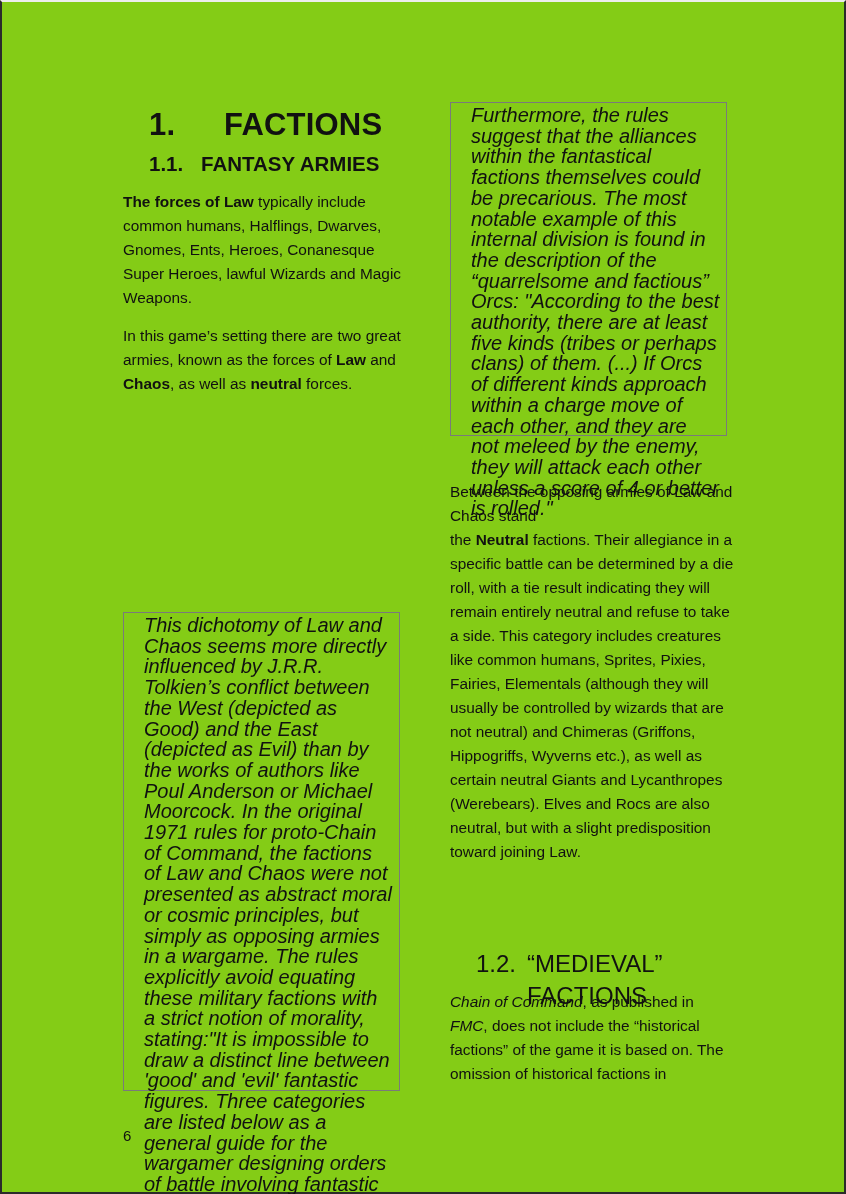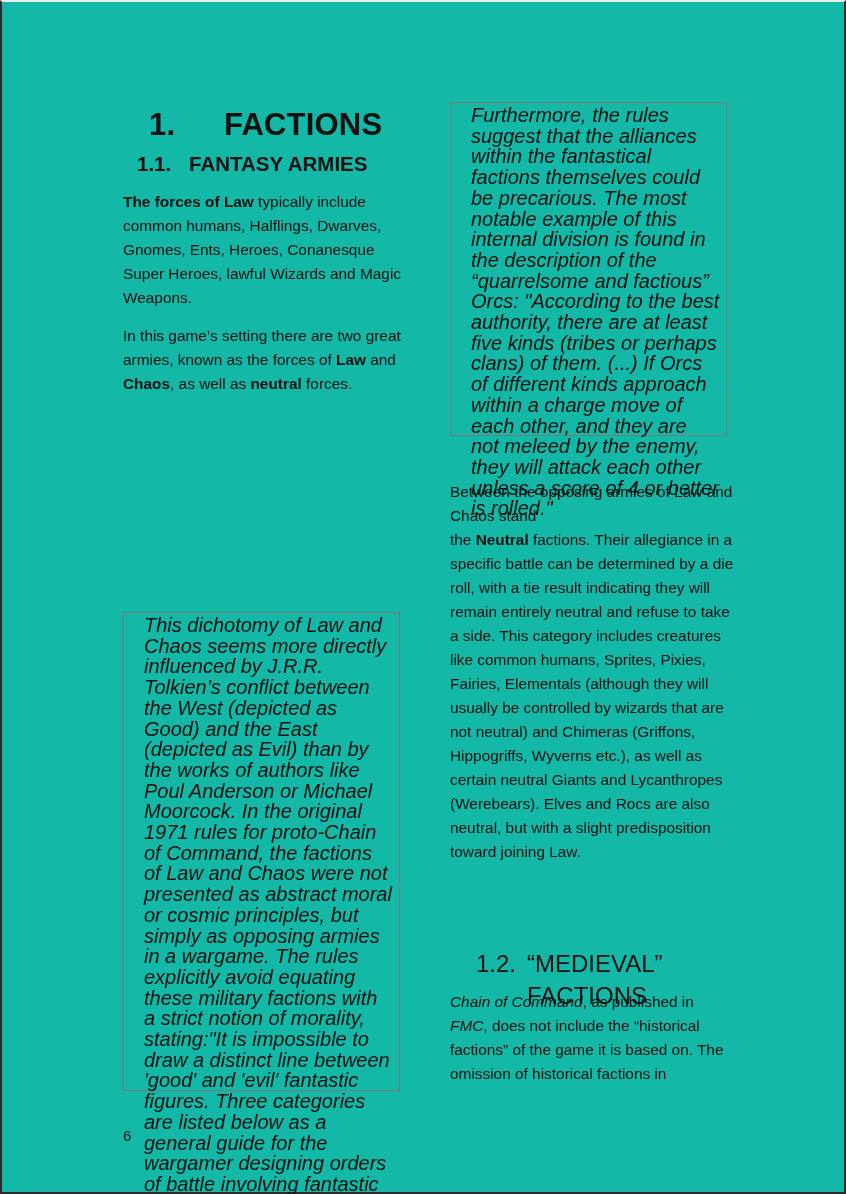--- a/index.html
+++ b/index.html
@@ -1,26 +1,26 @@
 <!DOCTYPE html>
 <html><head>
 <meta charset="utf-8">
 <style>
   html, body { margin:0; padding:0; background:#ffffff; }
   body { width:846px; height:1194px; position:relative; overflow:hidden;
          font-family:"Liberation Sans", "DejaVu Sans", sans-serif; color:#111; }
   .page { position:absolute; left:0; top:0; width:846px; height:1194px; box-sizing:border-box;
           border-left:2px solid #2b2b2b; border-right:2px solid #2b2b2b; border-bottom:2px solid #2b2b2b;
-          border-top:2px solid #ededed; background:#14b8a6; }
+          border-top:2px solid #ededed; background:#84cc16; }
   .col { position:absolute; }
   .col-left { left:121px; top:100px; width:280px; }
 
   h1 { font-size:31px; font-weight:bold; margin:4px 0 0 26px; line-height:38px; letter-spacing:0.2px; white-space:nowrap; }
   h1 .num { display:inline-block; width:75px; }
-  h2 { font-size:20.5px; font-weight:bold; margin:6px 0 0 14px; line-height:28px; white-space:nowrap; }
+  h2 { font-size:20.5px; font-weight:bold; margin:6px 0 0 26px; line-height:28px; white-space:nowrap; }
   h2 .num { display:inline-block; width:52px; }
 
   p.body { font-size:15.4px; line-height:24px; margin:0; }
   .p1 { margin-top:14px !important; }
   .gap { margin-top:12px !important; }
 
   .box { border:1px solid #7a7a7a; box-sizing:border-box; padding:2px 6px 8px 20px; font-style:italic;
          font-size:20px; line-height:20.7px; }
   .box-left { position:absolute; left:121px; top:610px; width:277px; height:479px; }
   .box-right { position:absolute; left:448px; top:100px; width:277px; height:334px; }

